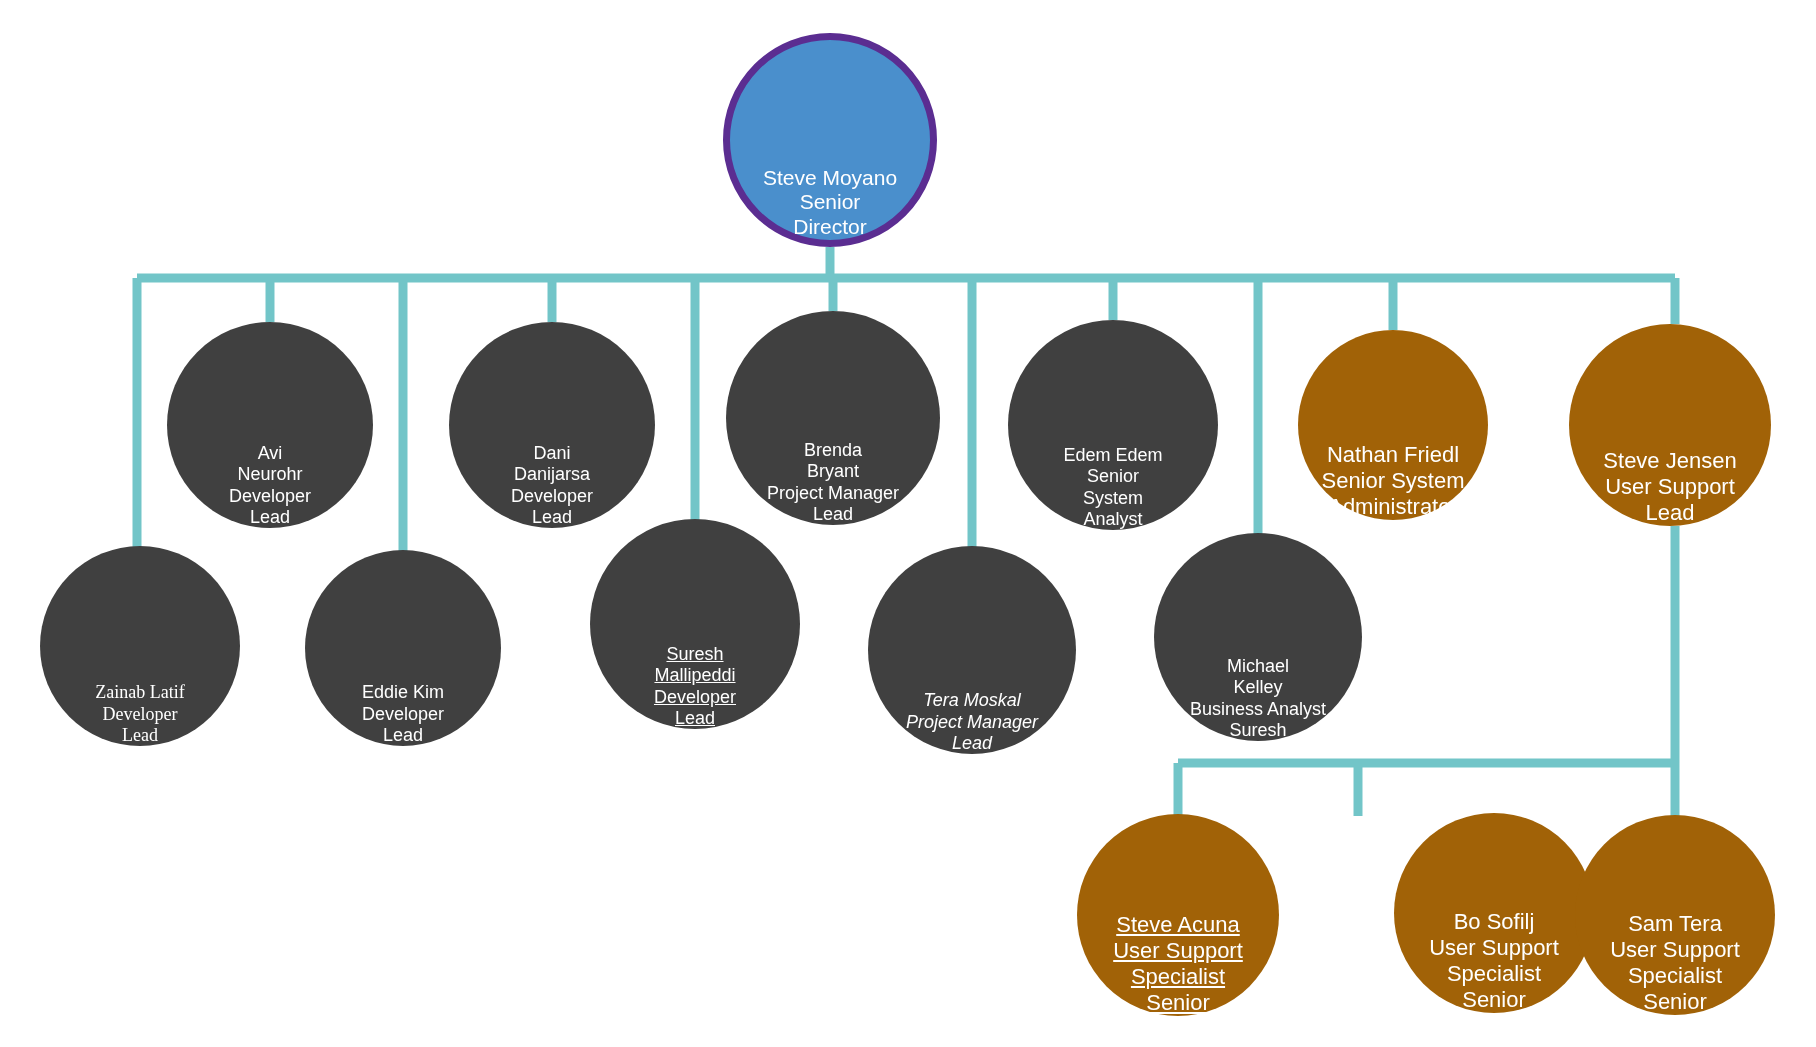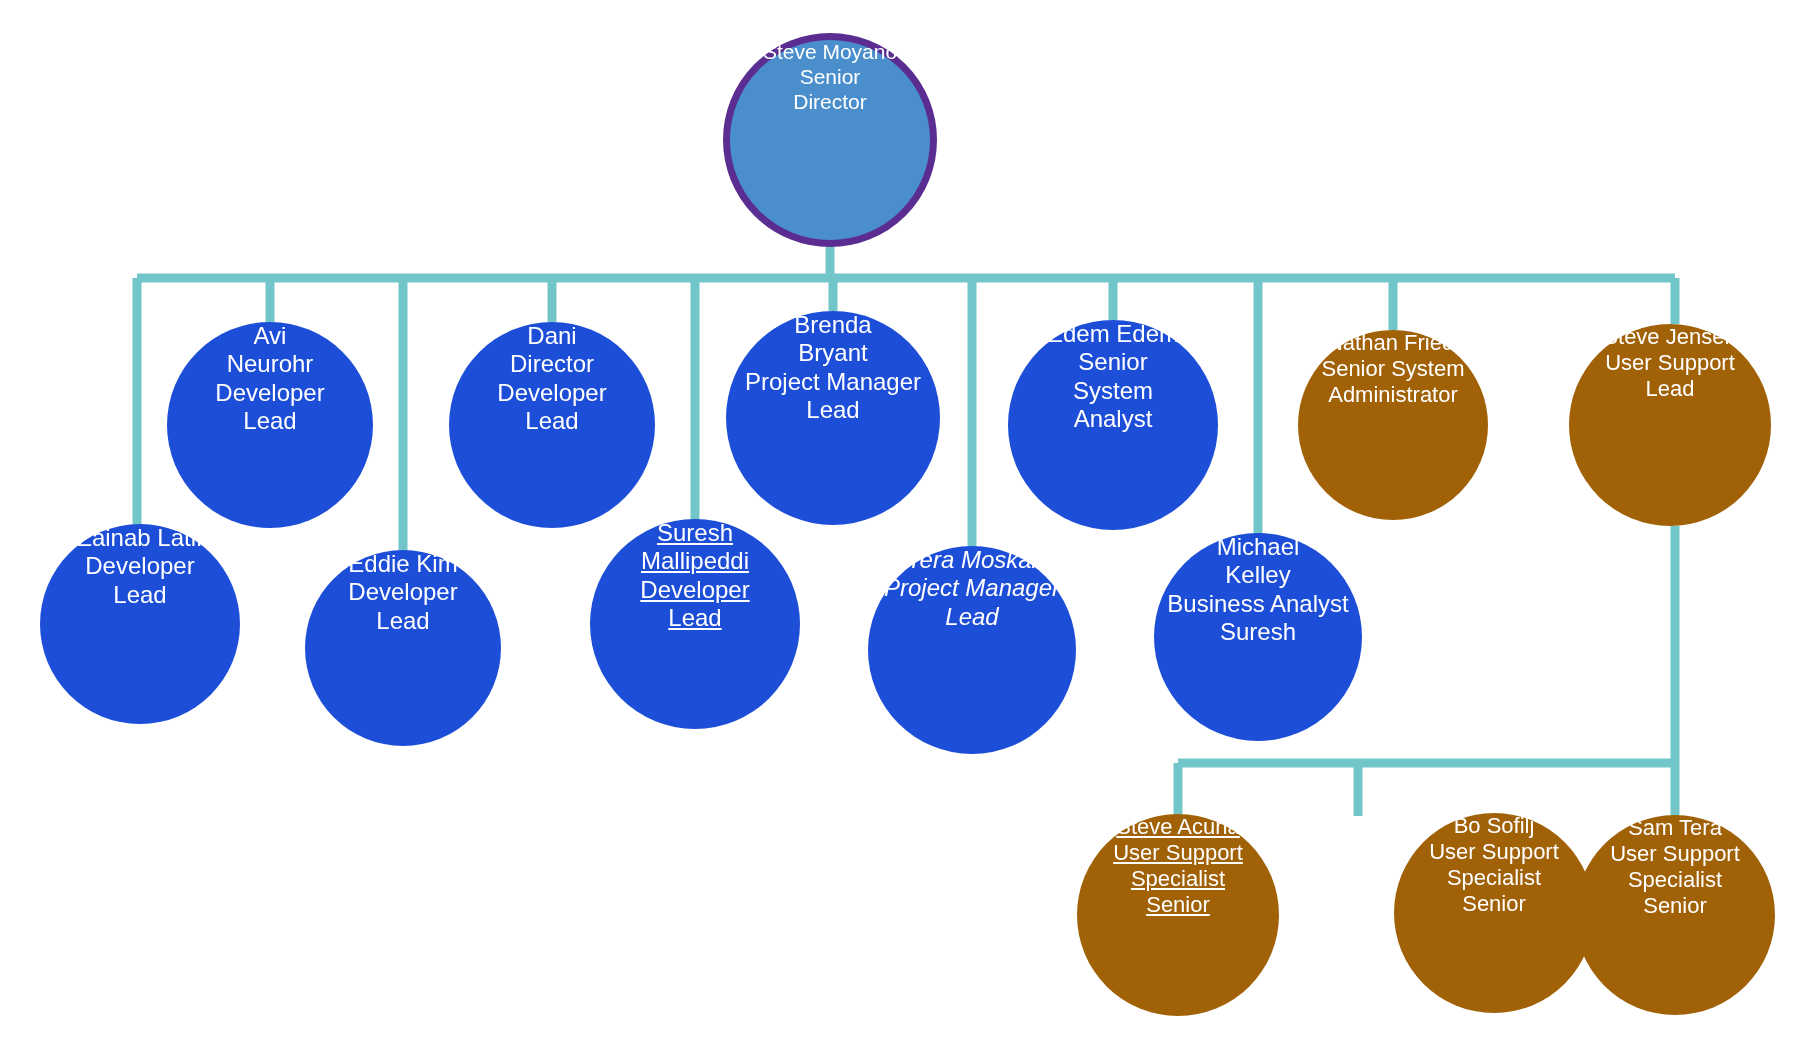--- a/index.html
+++ b/index.html
@@ -1,25 +1,25 @@
 <!DOCTYPE html>
 <html><head>
 <meta charset="utf-8">
 <title>Organizational Chart</title>
 <style>
   html,body{margin:0;padding:0;background:#ffffff;}
   body{width:1816px;height:1047px;font-family:"Liberation Sans",sans-serif;overflow:hidden;}
   #chart{position:relative;width:1816px;height:1047px;background:#ffffff;}
   #chart svg.connectors{position:absolute;left:0;top:0;width:1816px;height:1047px;}
-  .node{position:absolute;border-radius:50%;display:flex;align-items:flex-start;justify-content:center;
+  .node{position:absolute;border-radius:50%;display:flex;align-items:flex-end;justify-content:center;
         box-sizing:border-box;text-align:center;color:#ffffff;line-height:1.18;
         font-family:"Liberation Sans",sans-serif;font-weight:400;}
   .node .label{display:block;padding:0 6px;white-space:pre-line;}
   .node.root{background:#4a8fcc;border:7px solid #5b2d91;font-size:21px;}
-  .node.purple{background:#1d4ed8;font-size:24px;}
+  .node.purple{background:#404040;font-size:18px;}
   .node.teal{background:#a16207;font-size:22px;}
 </style>
 </head>
 <body>
 
 <div id="chart">
   <svg class="connectors" viewBox="0 0 1816 1047" xmlns="http://www.w3.org/2000/svg" aria-hidden="true">
     <g id="connector-group">
         <line x1="830" x2="830" y1="247" y2="278" stroke="#72c5c8" stroke-width="9" stroke-linecap="butt"></line>
         <line x1="137" x2="1675" y1="278" y2="278" stroke="#72c5c8" stroke-width="9" stroke-linecap="butt"></line>
@@ -48,21 +48,21 @@
 Director</span>
       </div>
       <div class="node purple" style="left: 167px; top: 322px; width: 206px; height: 206px;">
         <span class="label">Avi
 Neurohr
 Developer
 Lead</span>
       </div>
       <div class="node purple" style="left: 449px; top: 322px; width: 206px; height: 206px;">
         <span class="label">Dani
-Director
+Danijarsa
 Developer
 Lead</span>
       </div>
       <div class="node purple" style="left: 726px; top: 311px; width: 214px; height: 214px;">
         <span class="label">Brenda
 Bryant
 Project Manager
 Lead</span>
       </div>
       <div class="node purple" style="left: 1008px; top: 320px; width: 210px; height: 210px;">
@@ -74,21 +74,21 @@
       <div class="node teal" style="left: 1298px; top: 330px; width: 190px; height: 190px;">
         <span class="label">Nathan Friedl
 Senior System
 Administrator</span>
       </div>
       <div class="node teal" style="left: 1569px; top: 324px; width: 202px; height: 202px;">
         <span class="label">Steve Jensen
 User Support
 Lead</span>
       </div>
-      <div class="node purple" style="left: 40px; top: 524px; width: 200px; height: 200px;">
+      <div class="node purple" style="left: 40px; top: 546px; width: 200px; height: 200px; font-family: Liberation Serif, serif;">
         <span class="label">Zainab Latif
 Developer
 Lead</span>
       </div>
       <div class="node purple" style="left: 305px; top: 550px; width: 196px; height: 196px;">
         <span class="label">Eddie Kim
 Developer
 Lead</span>
       </div>
       <div class="node purple" style="left: 590px; top: 519px; width: 210px; height: 210px; text-decoration: underline;">

